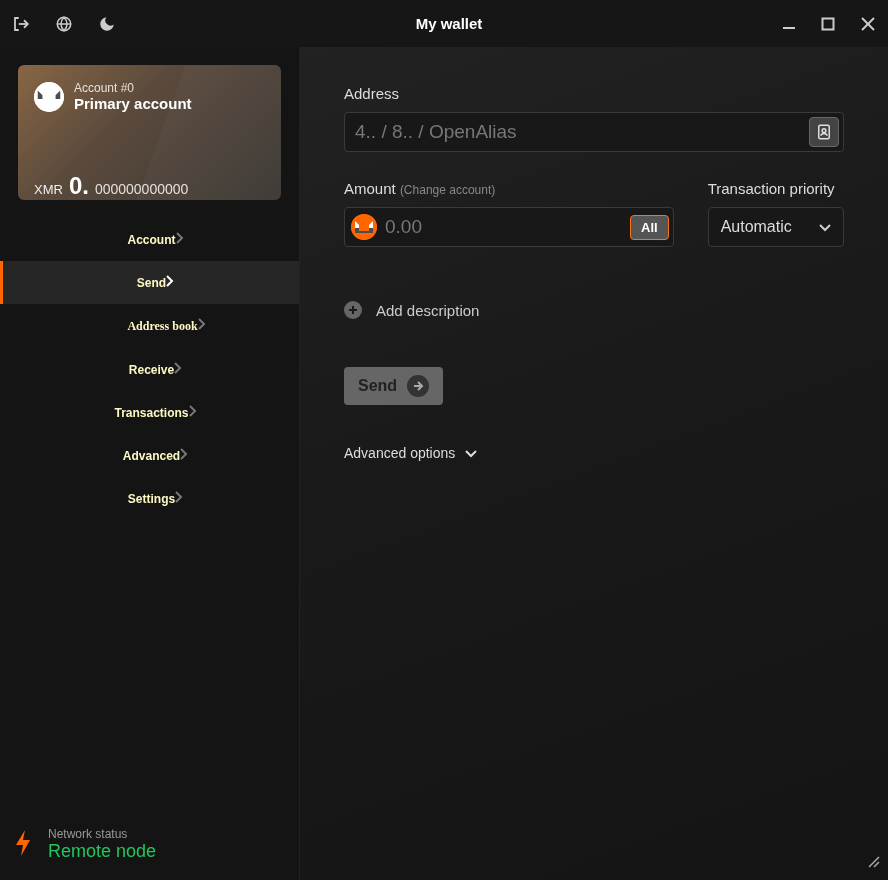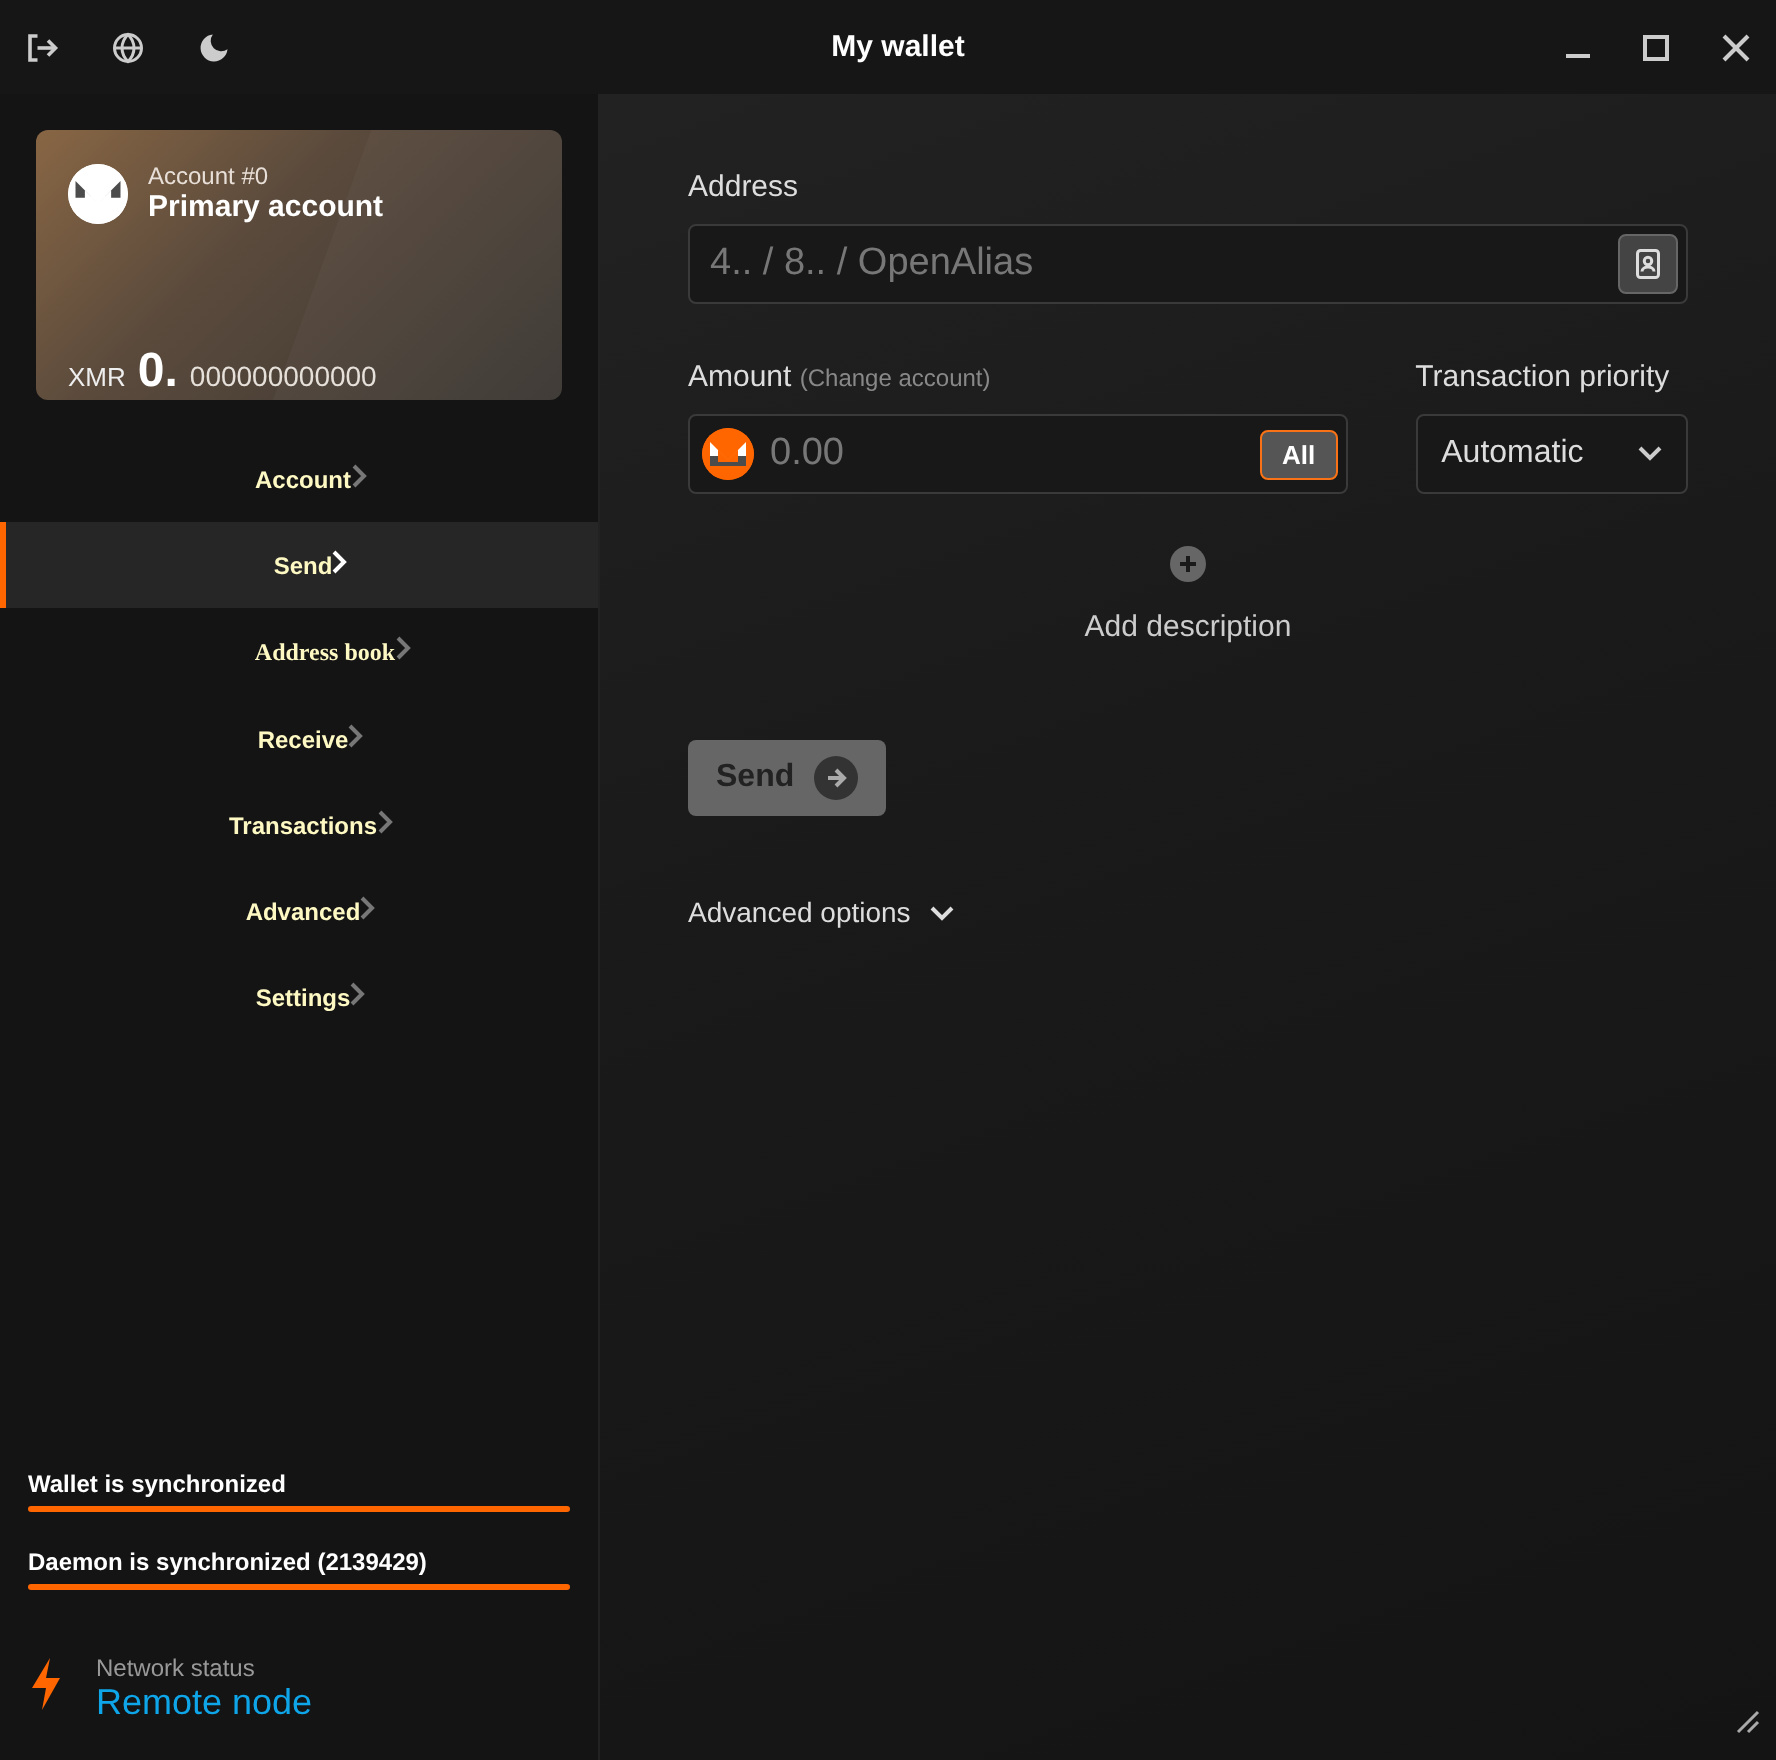--- a/index.html
+++ b/index.html
@@ -33,37 +33,37 @@
 .nav-item.active { background: #262626; position: relative; }
 .nav-item.active::before { content: ""; position: absolute; left: 0; top: 0; bottom: 0; width: 3px; background: #ff6600; }
 .chev { color: #777; }
 .chev.active { color: #fff; }
 
 .sync-block { padding: 10px 14px; font-size: 12px; }
 .sync-label { color: #fff; font-weight: bold; margin-bottom: 4px; }
 .sync-bar { height: 3px; background: #ff6600; border-radius: 2px; margin-bottom: 18px; }
 .net-status { display: flex; align-items: center; gap: 14px; padding: 4px 14px 18px; }
 .net-label { font-size: 12px; color: #999; }
-.net-value { font-size: 18px; color: #0ea5e9; }
+.net-value { font-size: 18px; color: #22c55e; }
 
 .main { flex: 1; background: linear-gradient(160deg, #222 0%, #1a1a1a 40%, #141414 100%); padding: 38px 44px; position: relative; overflow: hidden; }
 .field-label { font-size: 15px; color: #ddd; margin-bottom: 10px; }
 .field-hint { font-size: 12px; color: #888; }
 .input-row { display: flex; align-items: center; background: #181818; border: 1px solid #3a3a3a; border-radius: 4px; height: 40px; padding: 0 4px 0 10px; }
 .input-row input { flex: 1; background: transparent; border: none; outline: none; color: #ddd; font-size: 19px; }
 .input-row input::placeholder { color: #777; }
 .addr-book-btn { width: 30px; height: 30px; background: #444; border: 1px solid #666; border-radius: 4px; display: flex; align-items: center; justify-content: center; cursor: pointer; }
 .row2 { display: flex; gap: 34px; margin-top: 28px; }
 .col-amount { flex: 1; }
 .col-priority { width: 200px; }
 .monero-small { width: 26px; height: 26px; border-radius: 50%; background: #ff6600; display: inline-flex; align-items: center; justify-content: center; overflow: hidden; }
 .monero-small svg { width: 26px; height: 26px; }
 .all-btn { padding: 4px 10px; background: #555; border: 1px solid #f97316; border-radius: 4px; font-size: 13px; color: #fff; font-weight: bold; cursor: pointer; }
 .select-row { display: flex; align-items: center; justify-content: space-between; background: #181818; border: 1px solid #3a3a3a; border-radius: 4px; height: 40px; padding: 0 12px; cursor: pointer; }
-.add-desc { display: flex; align-items: center; gap: 14px; margin-top: 26px; cursor: pointer; color: #ccc; font-size: 15px; flex-direction: column; }
+.add-desc { display: flex; align-items: center; gap: 14px; margin-top: 54px; cursor: pointer; color: #ccc; font-size: 15px; }
 .plus-circ { width: 18px; height: 18px; border-radius: 50%; background: #666; display: flex; align-items: center; justify-content: center; color: #1a1a1a; font-weight: bold; }
 .send-btn { margin-top: 48px; display: inline-flex; align-items: center; gap: 10px; background: #666; border-radius: 4px; padding: 8px 14px; font-weight: bold; cursor: pointer; color: #222; }
 .send-btn .arr-circ { width: 22px; height: 22px; border-radius: 50%; background: #333; display: flex; align-items: center; justify-content: center; color: #aaa; }
 .adv-opt { margin-top: 40px; display: flex; align-items: center; gap: 10px; font-size: 14px; cursor: pointer; color: #ddd; }
 .resize-handle { position: absolute; right: 8px; bottom: 8px; color: #aaa; }
 </style>
 </head>
 <body>
 
 <div class="titlebar">
@@ -171,26 +171,20 @@
             </svg></span>
       </div>
       <div class="nav-item">
         <span>Settings</span>
         <span class="chev"><svg width="8" height="12" viewBox="0 0 8 12">
               <path d="M1 1l5 5-5 5" fill="none" stroke="currentColor" stroke-width="2"></path>
             </svg></span>
       </div>
     </div>
 
-    <div class="sync-block">
-      <div class="sync-label">Wallet is synchronized</div>
-      <div class="sync-bar"></div>
-      <div class="sync-label">Daemon is synchronized (2139429)</div>
-      <div class="sync-bar"></div>
-    </div>
     <div class="net-status">
       <span>
         <svg width="20" height="28" viewBox="0 0 20 28">
             <path d="M11 1 L2 16 h7 l-2 11 9-16 h-7 z" fill="#ff6600"></path>
           </svg>
       </span>
       <div>
         <div class="net-label">Network status</div>
         <div class="net-value">Remote node</div>
       </div>

